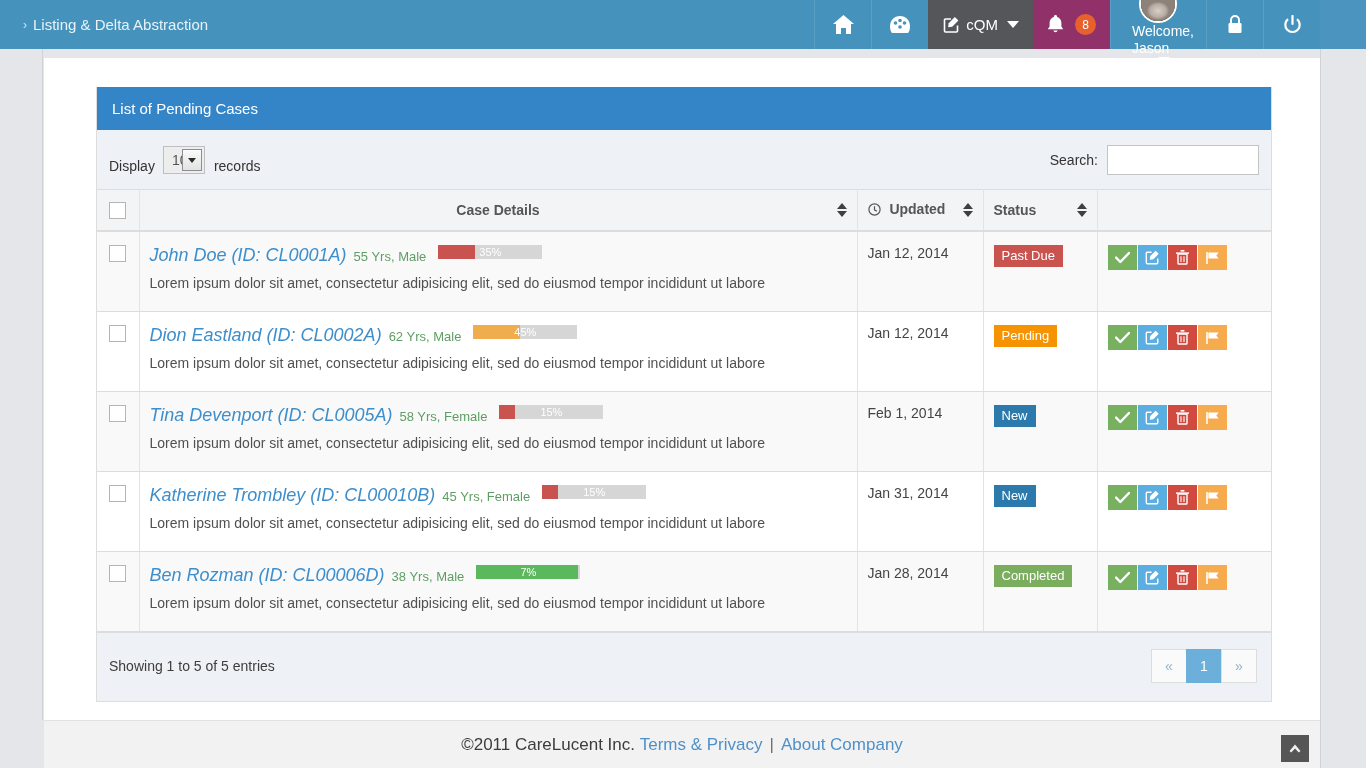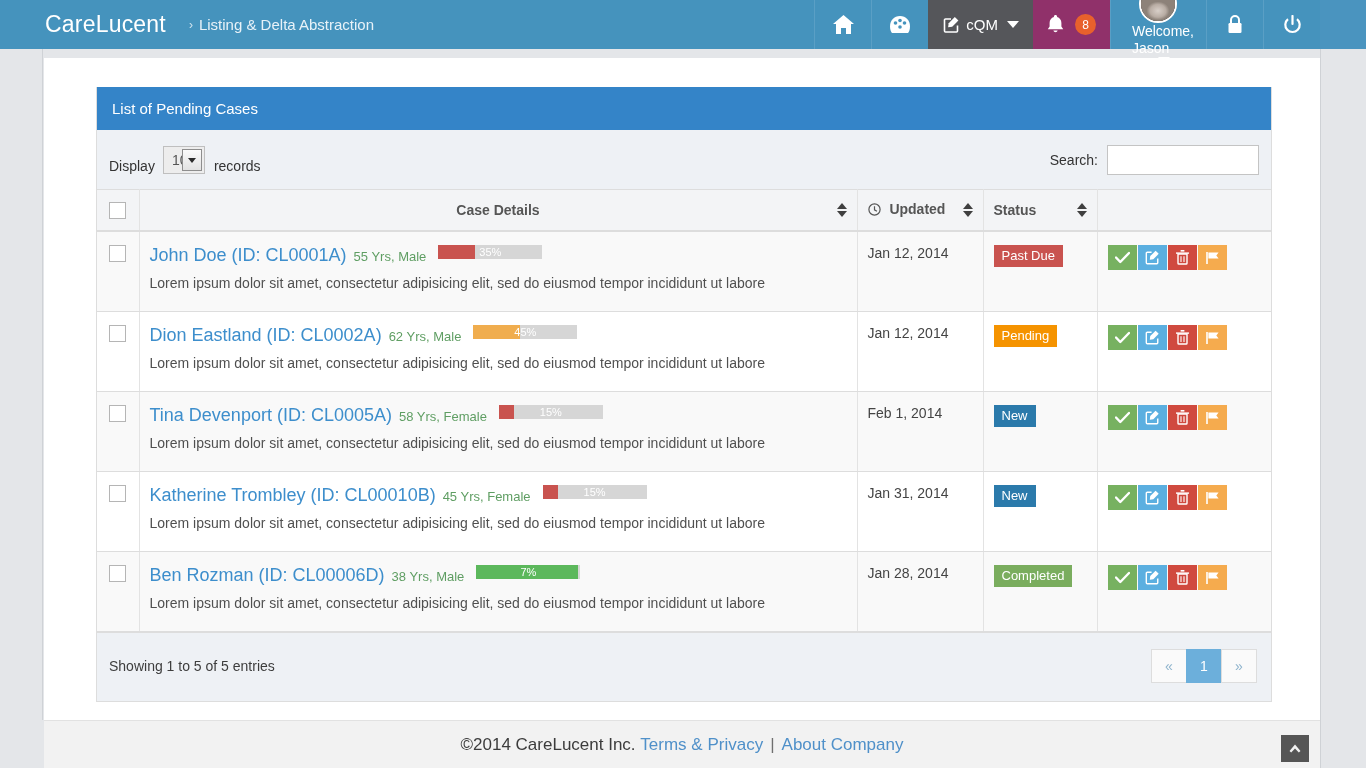--- a/index.html
+++ b/index.html
@@ -209,20 +209,21 @@
   .cb {
     width: 17px; height: 17px;
     border: 1px solid #b5b5b5;
     background: #ffffff;
     display: block;
     cursor: pointer;
   }
   .case-title {
     color: #3d8ecc; font-size: 18px; font-weight: normal;
     cursor: pointer;
+    font-style: italic;
   }
   .case-meta { color: #5f9e63; font-size: 13px; margin-left: 7px; }
   .case-desc { color: #505050; font-size: 14px; margin-top: 9px; }
 
   .pbar {
     display: inline-block; vertical-align: 2px;
     width: 104px; height: 14px;
     background: #d6d6d6;
     margin-left: 12px;
     position: relative;
@@ -289,23 +290,20 @@
     width: 28px; height: 27px;
     background: #555555;
     display: flex; align-items: center; justify-content: center;
     cursor: pointer;
   }
 </style>
 </head>
 <body>
 
 <div class="navbar">
-  <div class="brand">
-    <span>CareLucent</span>
-  </div>
   <div class="breadcrumb">
     <span class="chev">›</span>
     <span>Listing &amp; Delta Abstraction</span>
   </div>
   <div class="nav-spacer"></div>
 
   <div class="nav-item">
     <span>
       <svg width="21" height="19" viewBox="0 0 21 19">
           <path fill="#fff" d="M10.5 0L0 9h3v10h5v-6h5v6h5V9h3z"></path>
@@ -638,21 +636,21 @@
           <div class="pg active">1</div>
           <div class="pg">»</div>
         </div>
       </div>
 
     </div>
   </div>
 </div>
 
 <div class="page-footer">
-  <span>©2014 CareLucent Inc.</span>&nbsp;
+  <span>©2011 CareLucent Inc.</span>&nbsp;
   <a>Terms &amp; Privacy</a>
   <span class="sep">|</span>
   <a>About Company</a>
 </div>
 
 <div class="scroll-top">
   <span>
     <svg width="14" height="11" viewBox="0 0 14 11">
       <path d="M7 1.5L12.5 8 10.8 9.6 7 5.4 3.2 9.6 1.5 8z" fill="#f0f0f0"></path>
     </svg>

